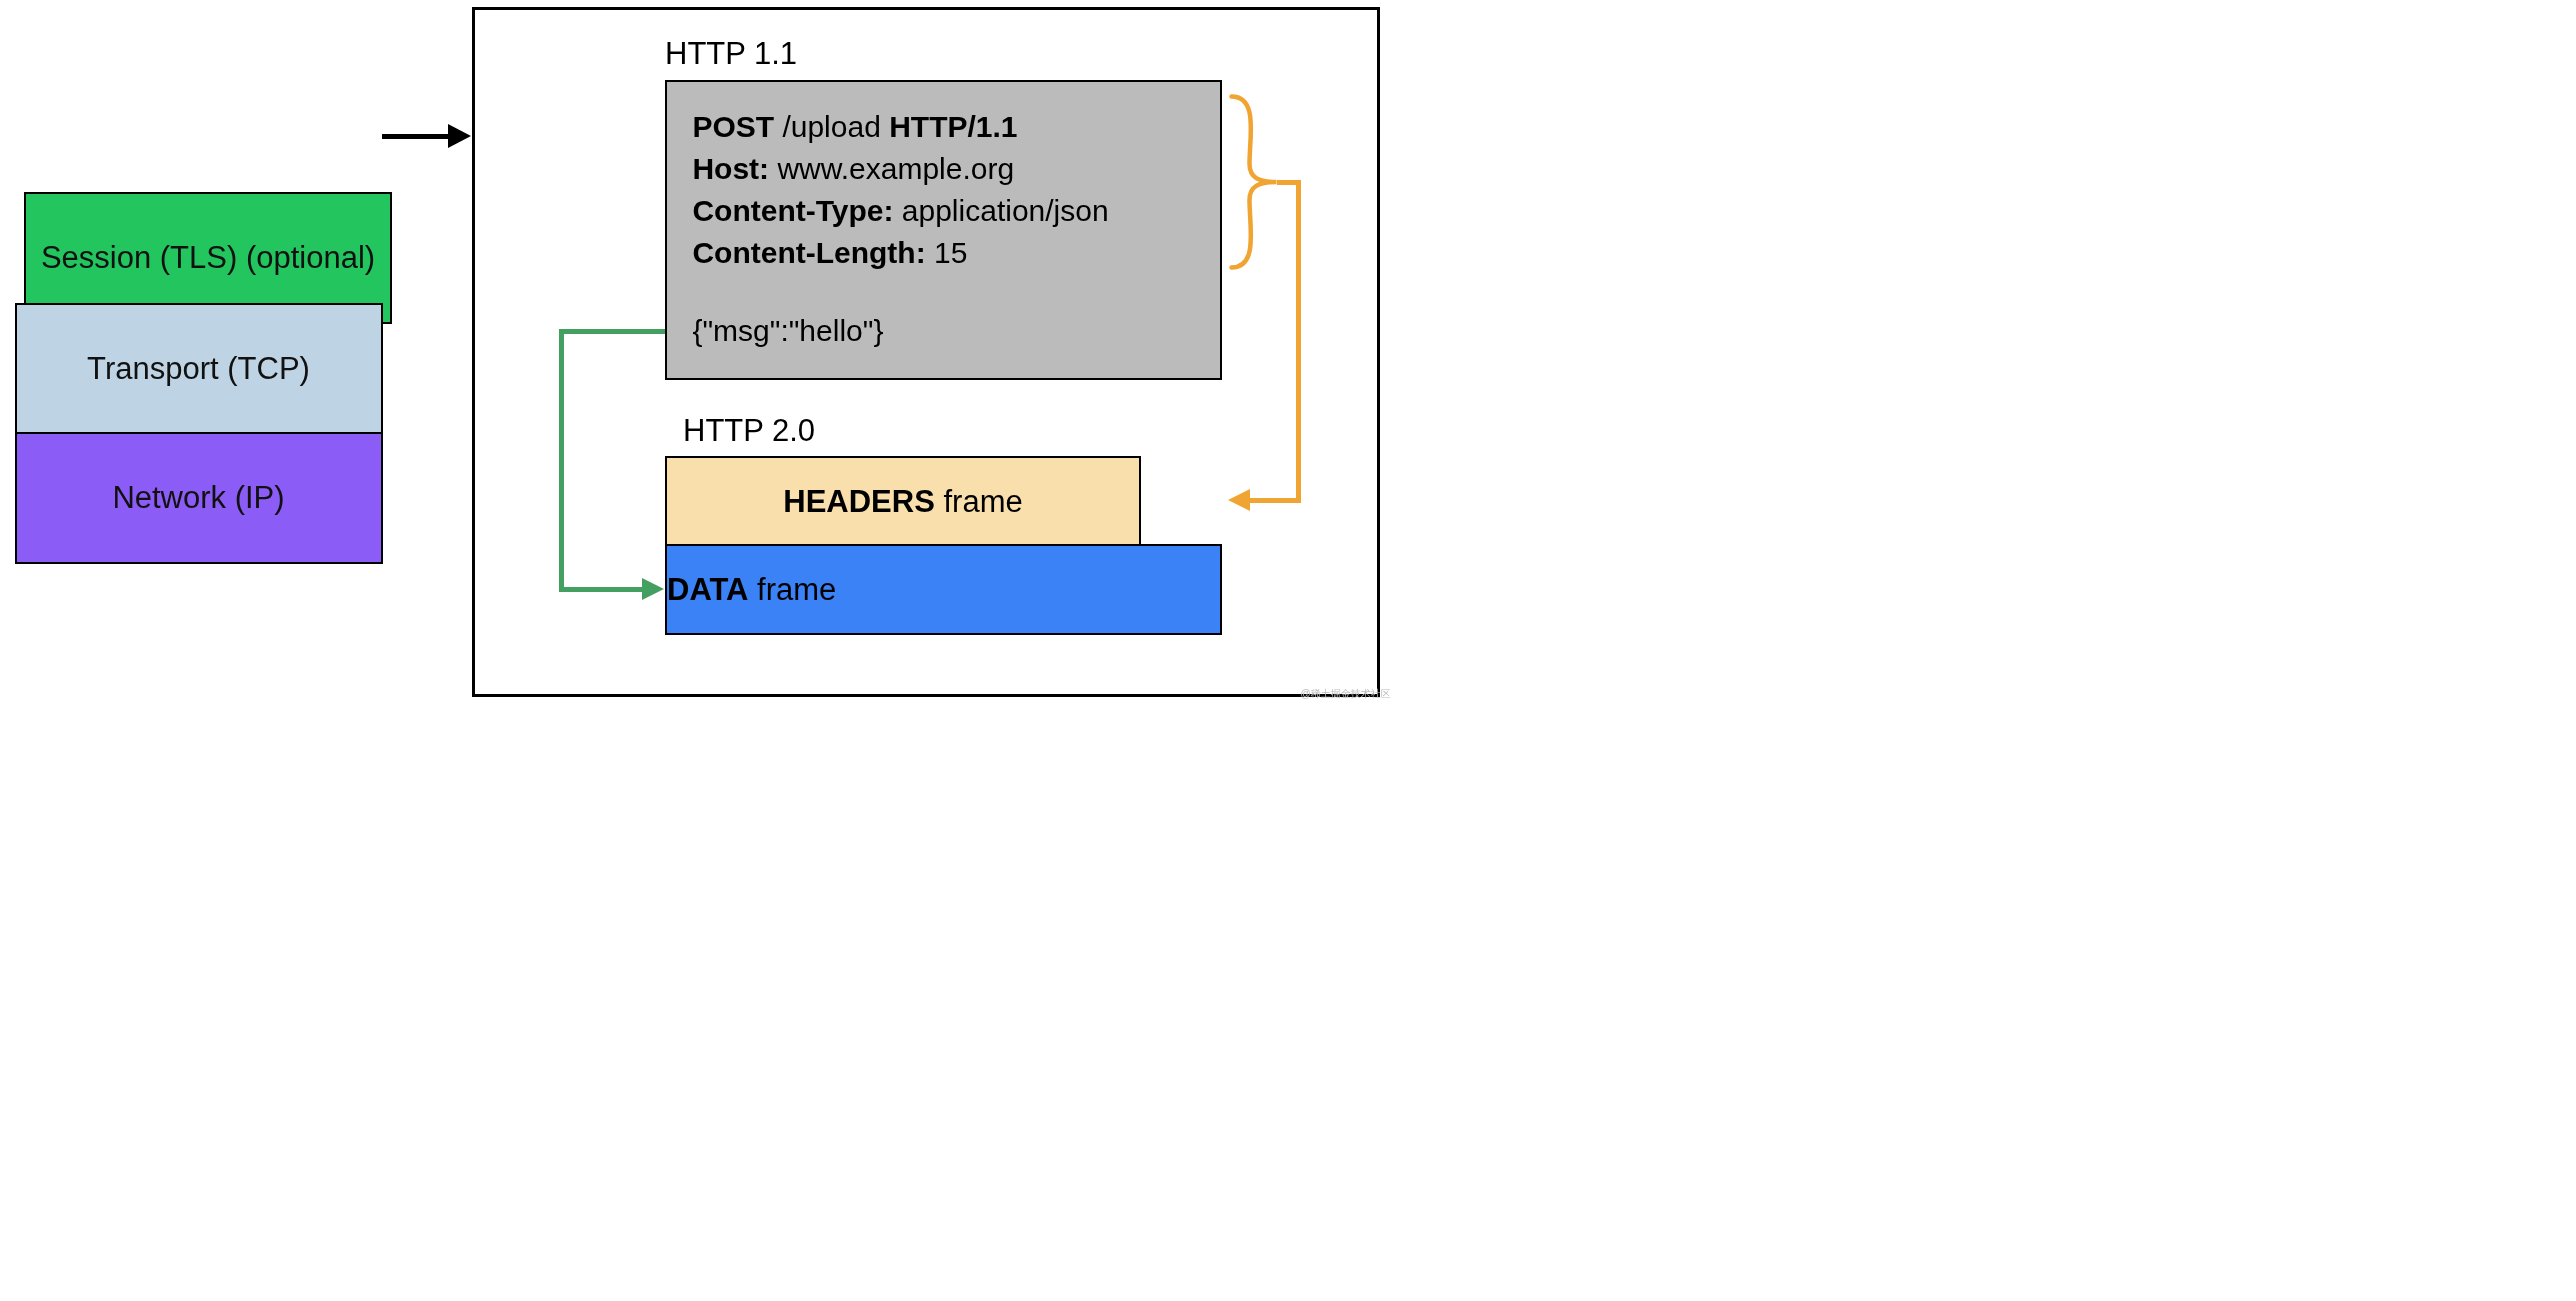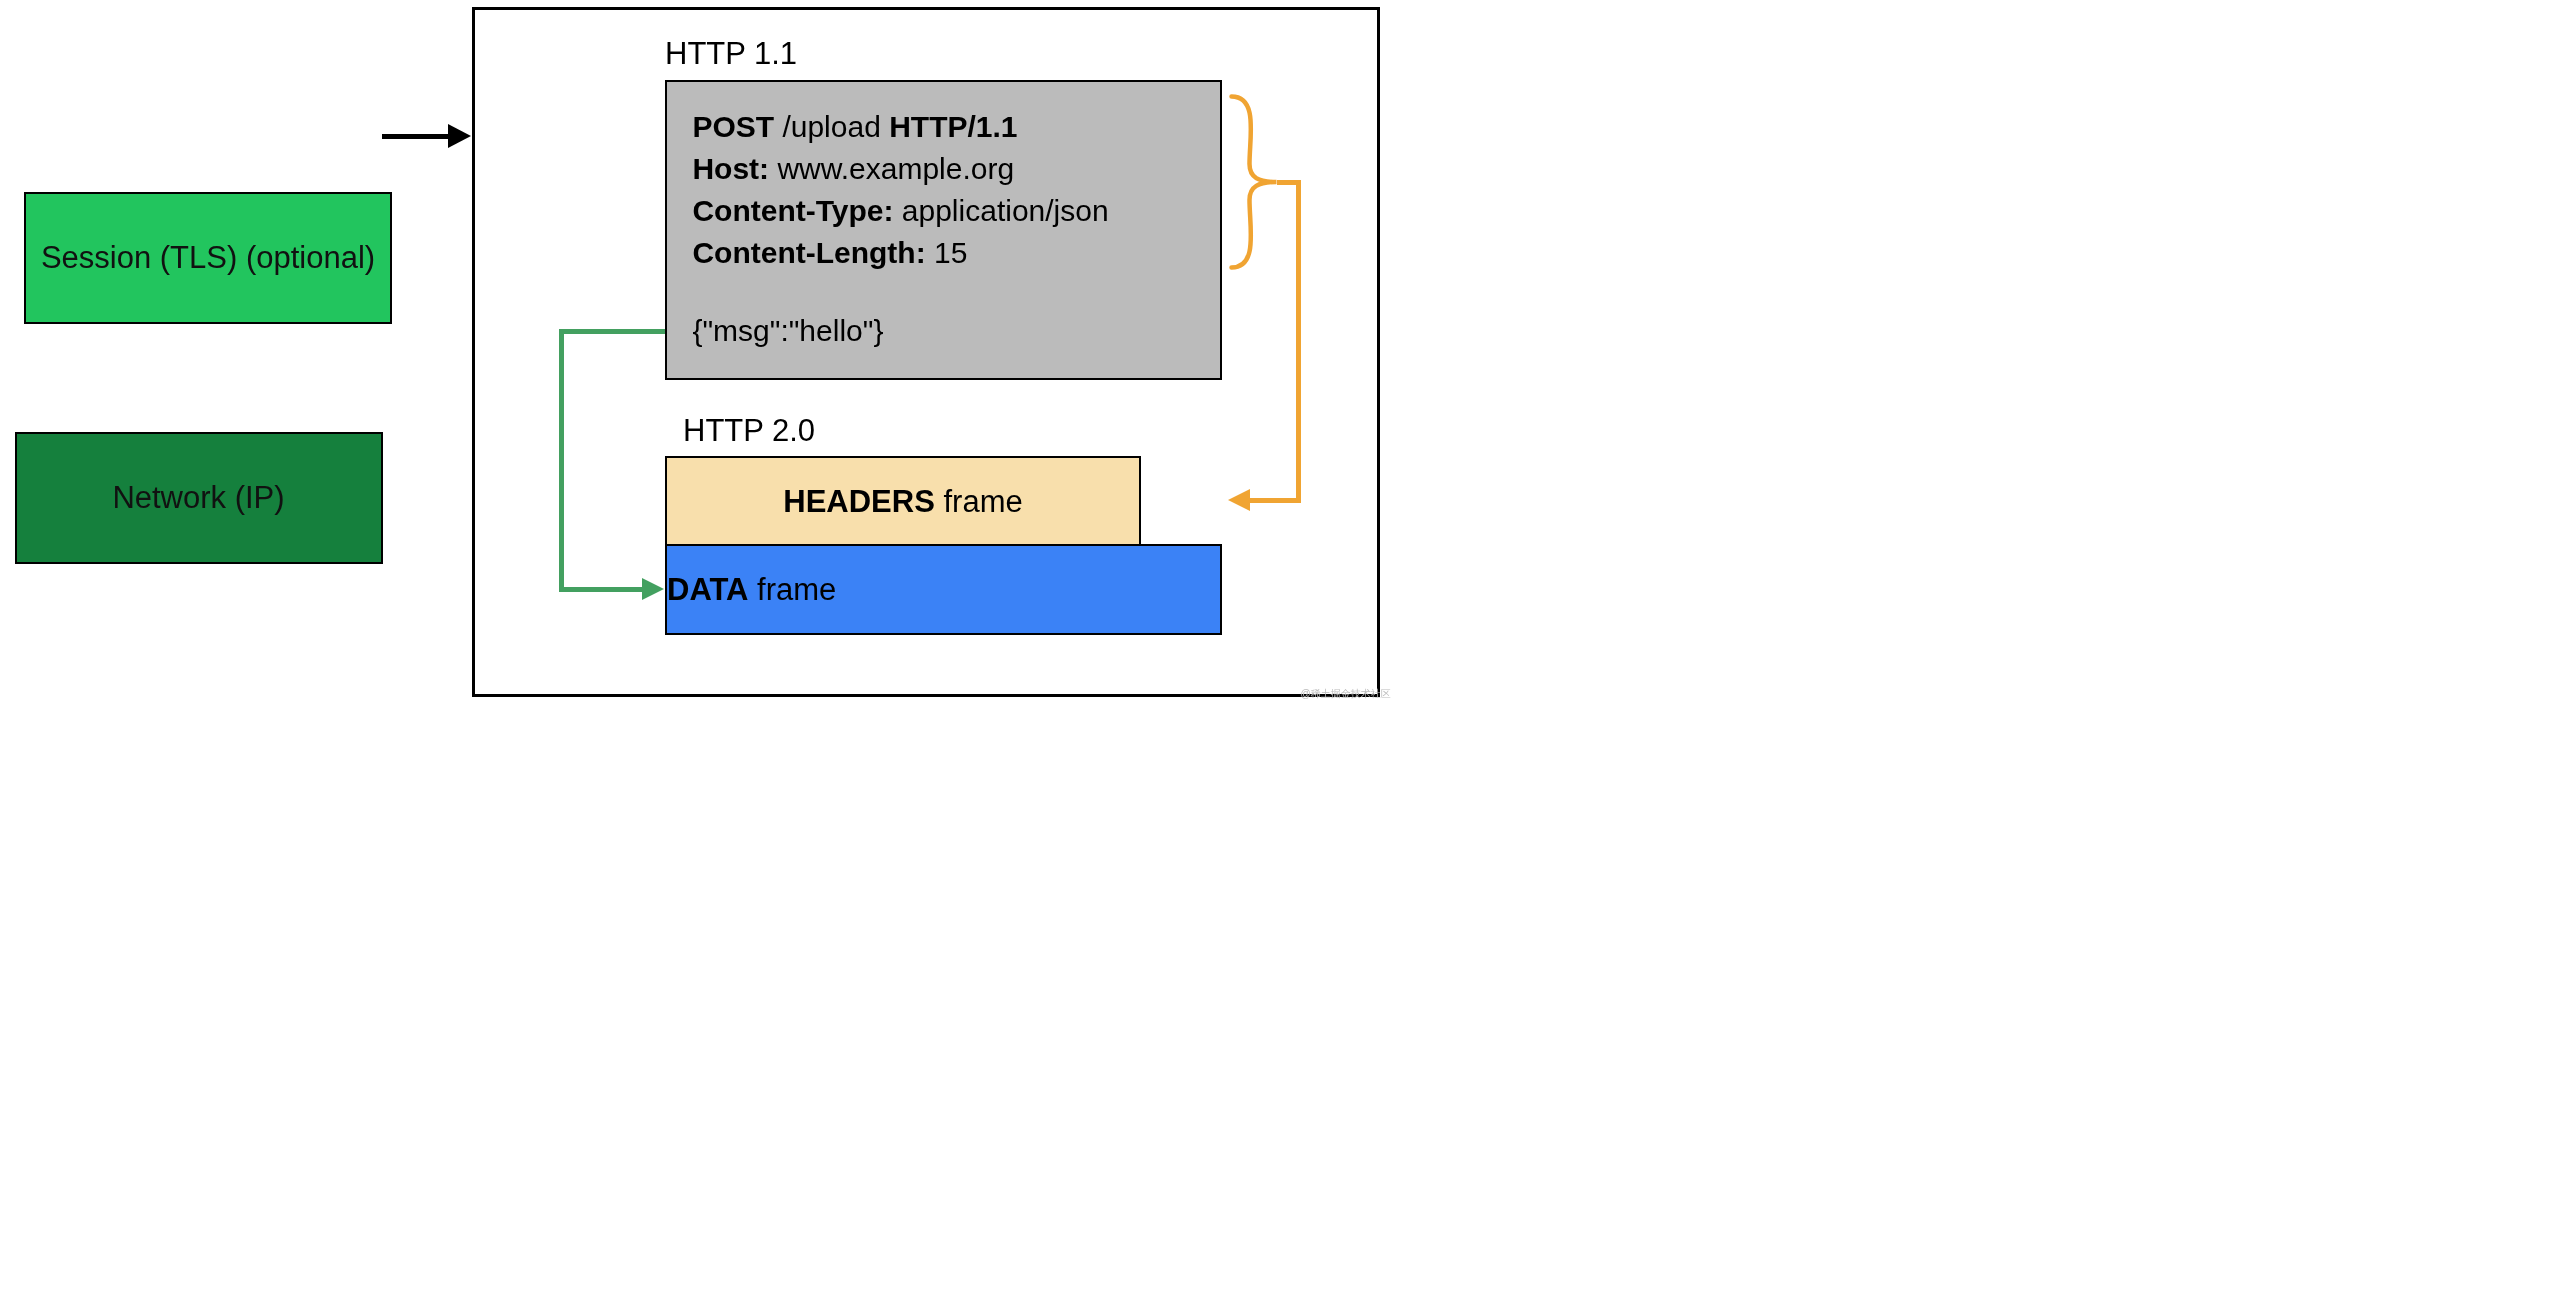--- a/index.html
+++ b/index.html
@@ -73,21 +73,21 @@
     top: 303px;
     width: 368px;
     height: 132px;
     background: #bed4e5;
   }
   .stack-network {
     left: 14.5px;
     top: 432px;
     width: 368px;
     height: 132px;
-    background: #15803d;
+    background: #8b5cf6;
   }
 
   
   .right-container {
     left: 472px;
     top: 7.3px;
     width: 908px;
     height: 690px;
     border: 3.6px solid #000;
     background: #fff;
@@ -259,20 +259,23 @@
     color: #bbb;
   }
 </style>
 </head>
 <body>
 
 <div class="canvas">
 
   <div class="box stack-session">
     <span class="label">Session (TLS) (optional)</span>
+  </div>
+  <div class="box stack-transport">
+    <span class="label">Transport (TCP)</span>
   </div>
   <div class="box stack-network">
     <span class="label">Network (IP)</span>
   </div>
 
   <div class="arrow-main-line"></div>
   <div class="arrow-main-head"></div>
 
   <div class="box right-container"></div>
 

